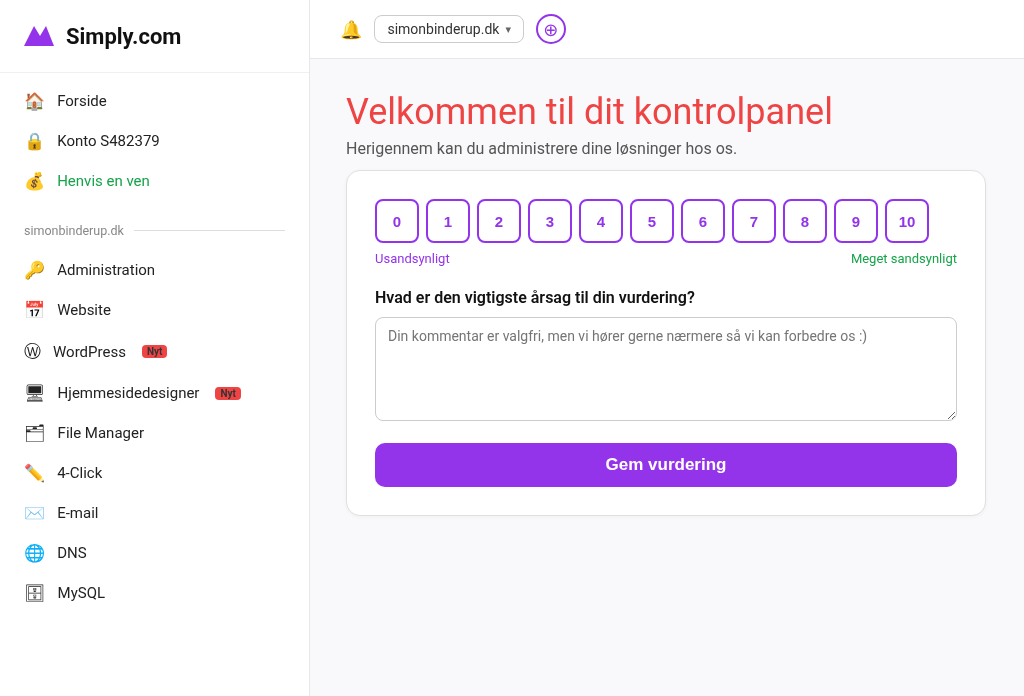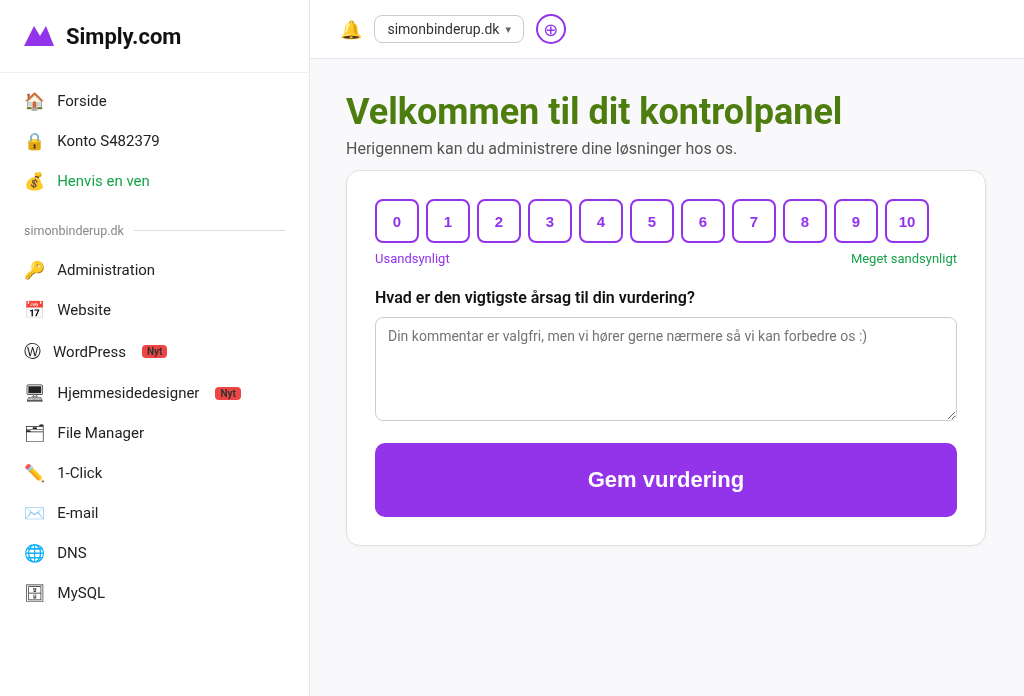--- a/index.html
+++ b/index.html
@@ -119,22 +119,22 @@
       background: transparent;
     }
 
     
     .page-content {
       padding: 32px 36px;
       flex: 1;
     }
     .page-title {
       font-size: 36px;
-      font-weight: 700;
-      color: #4d7c0f;
+      font-weight: 400;
+      color: #ef4444;
       margin-bottom: 6px;
     }
     .page-subtitle {
       font-size: 16px;
       color: #555;
       margin-bottom: 12px;
     }
 
     
     .card {
@@ -197,26 +197,26 @@
       font-size: 14px;
       color: #888;
       resize: vertical;
       font-family: inherit;
       outline: none;
       margin-bottom: 18px;
     }
 
     .submit-btn {
       width: 100%;
-      padding: 24px;
+      padding: 12px;
       background: #9333ea;
       color: #fff;
       border: none;
       border-radius: 10px;
-      font-size: 22px;
+      font-size: 17px;
       font-weight: 700;
       cursor: pointer;
       transition: background 0.15s;
     }
   </style>
 </head>
 <body>
 
 <nav class="sidebar">
   <div class="sidebar-logo">
@@ -261,21 +261,21 @@
       <span class="nav-icon">🖥</span>
       <span>Hjemmesidedesigner</span>
       <span class="badge">Nyt</span>
     </div>
     <div class="nav-item">
       <span class="nav-icon">🗂</span>
       <span>File Manager</span>
     </div>
     <div class="nav-item">
       <span class="nav-icon">✏️</span>
-      <span>1-Click</span>
+      <span>4-Click</span>
     </div>
     <div class="nav-item">
       <span class="nav-icon">✉️</span>
       <span>E-mail</span>
     </div>
     <div class="nav-item">
       <span class="nav-icon">🌐</span>
       <span>DNS</span>
     </div>
     <div class="nav-item">

